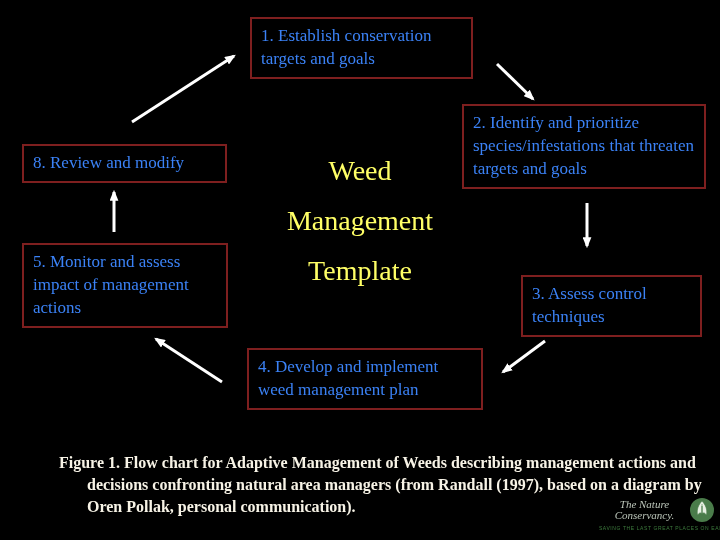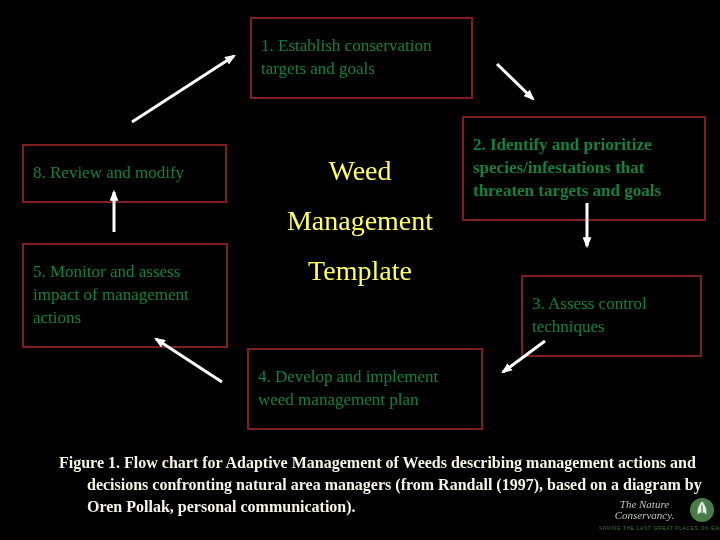--- a/index.html
+++ b/index.html
@@ -6,28 +6,28 @@
   #slide{
     position:relative;
     width:720px;height:540px;
     background:#000;
     overflow:hidden;
     font-family:"Liberation Serif","DejaVu Serif",serif;
   }
   .fbox{
     position:absolute;
     border:2px solid #7e1f1f;
-    color:#15803d;
+    color:#3b82f6;
     font-size:17px;
     line-height:1.35;
-    padding:16px 9px;
+    padding:6px 9px;
     box-sizing:content-box;
   }
   #box1{left:250px;top:17px;width:201px;}
-  #box2{left:462px;top:116px;width:222px;font-weight:bold;}
+  #box2{left:462px;top:104px;width:222px;}
   #box3{left:521px;top:275px;width:159px;}
   #box4{left:247px;top:348px;width:214px;}
   #box5{left:22px;top:243px;width:184px;}
   #box6{left:22px;top:144px;width:183px;}
   #title{
     position:absolute;left:248px;top:146px;width:224px;
     text-align:center;
     color:#ffff66;
     font-size:28px;
     line-height:50px;

